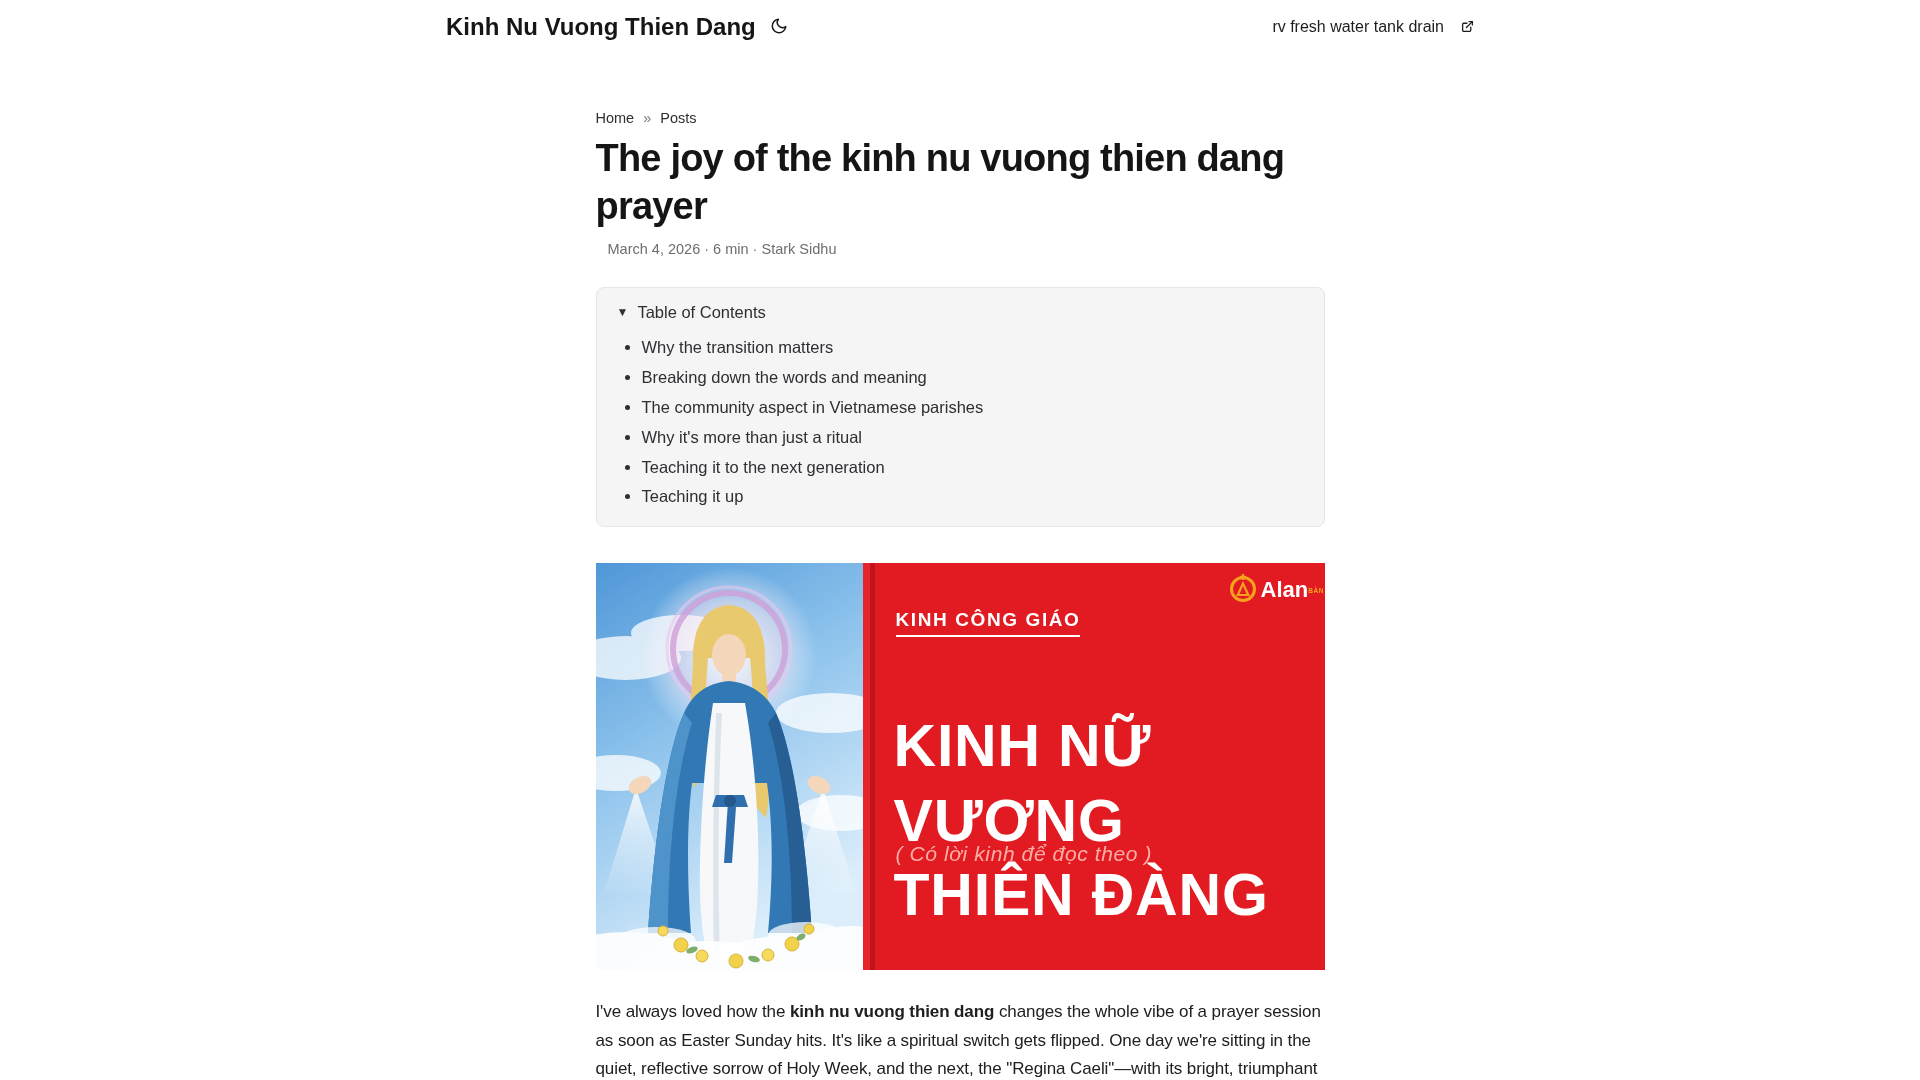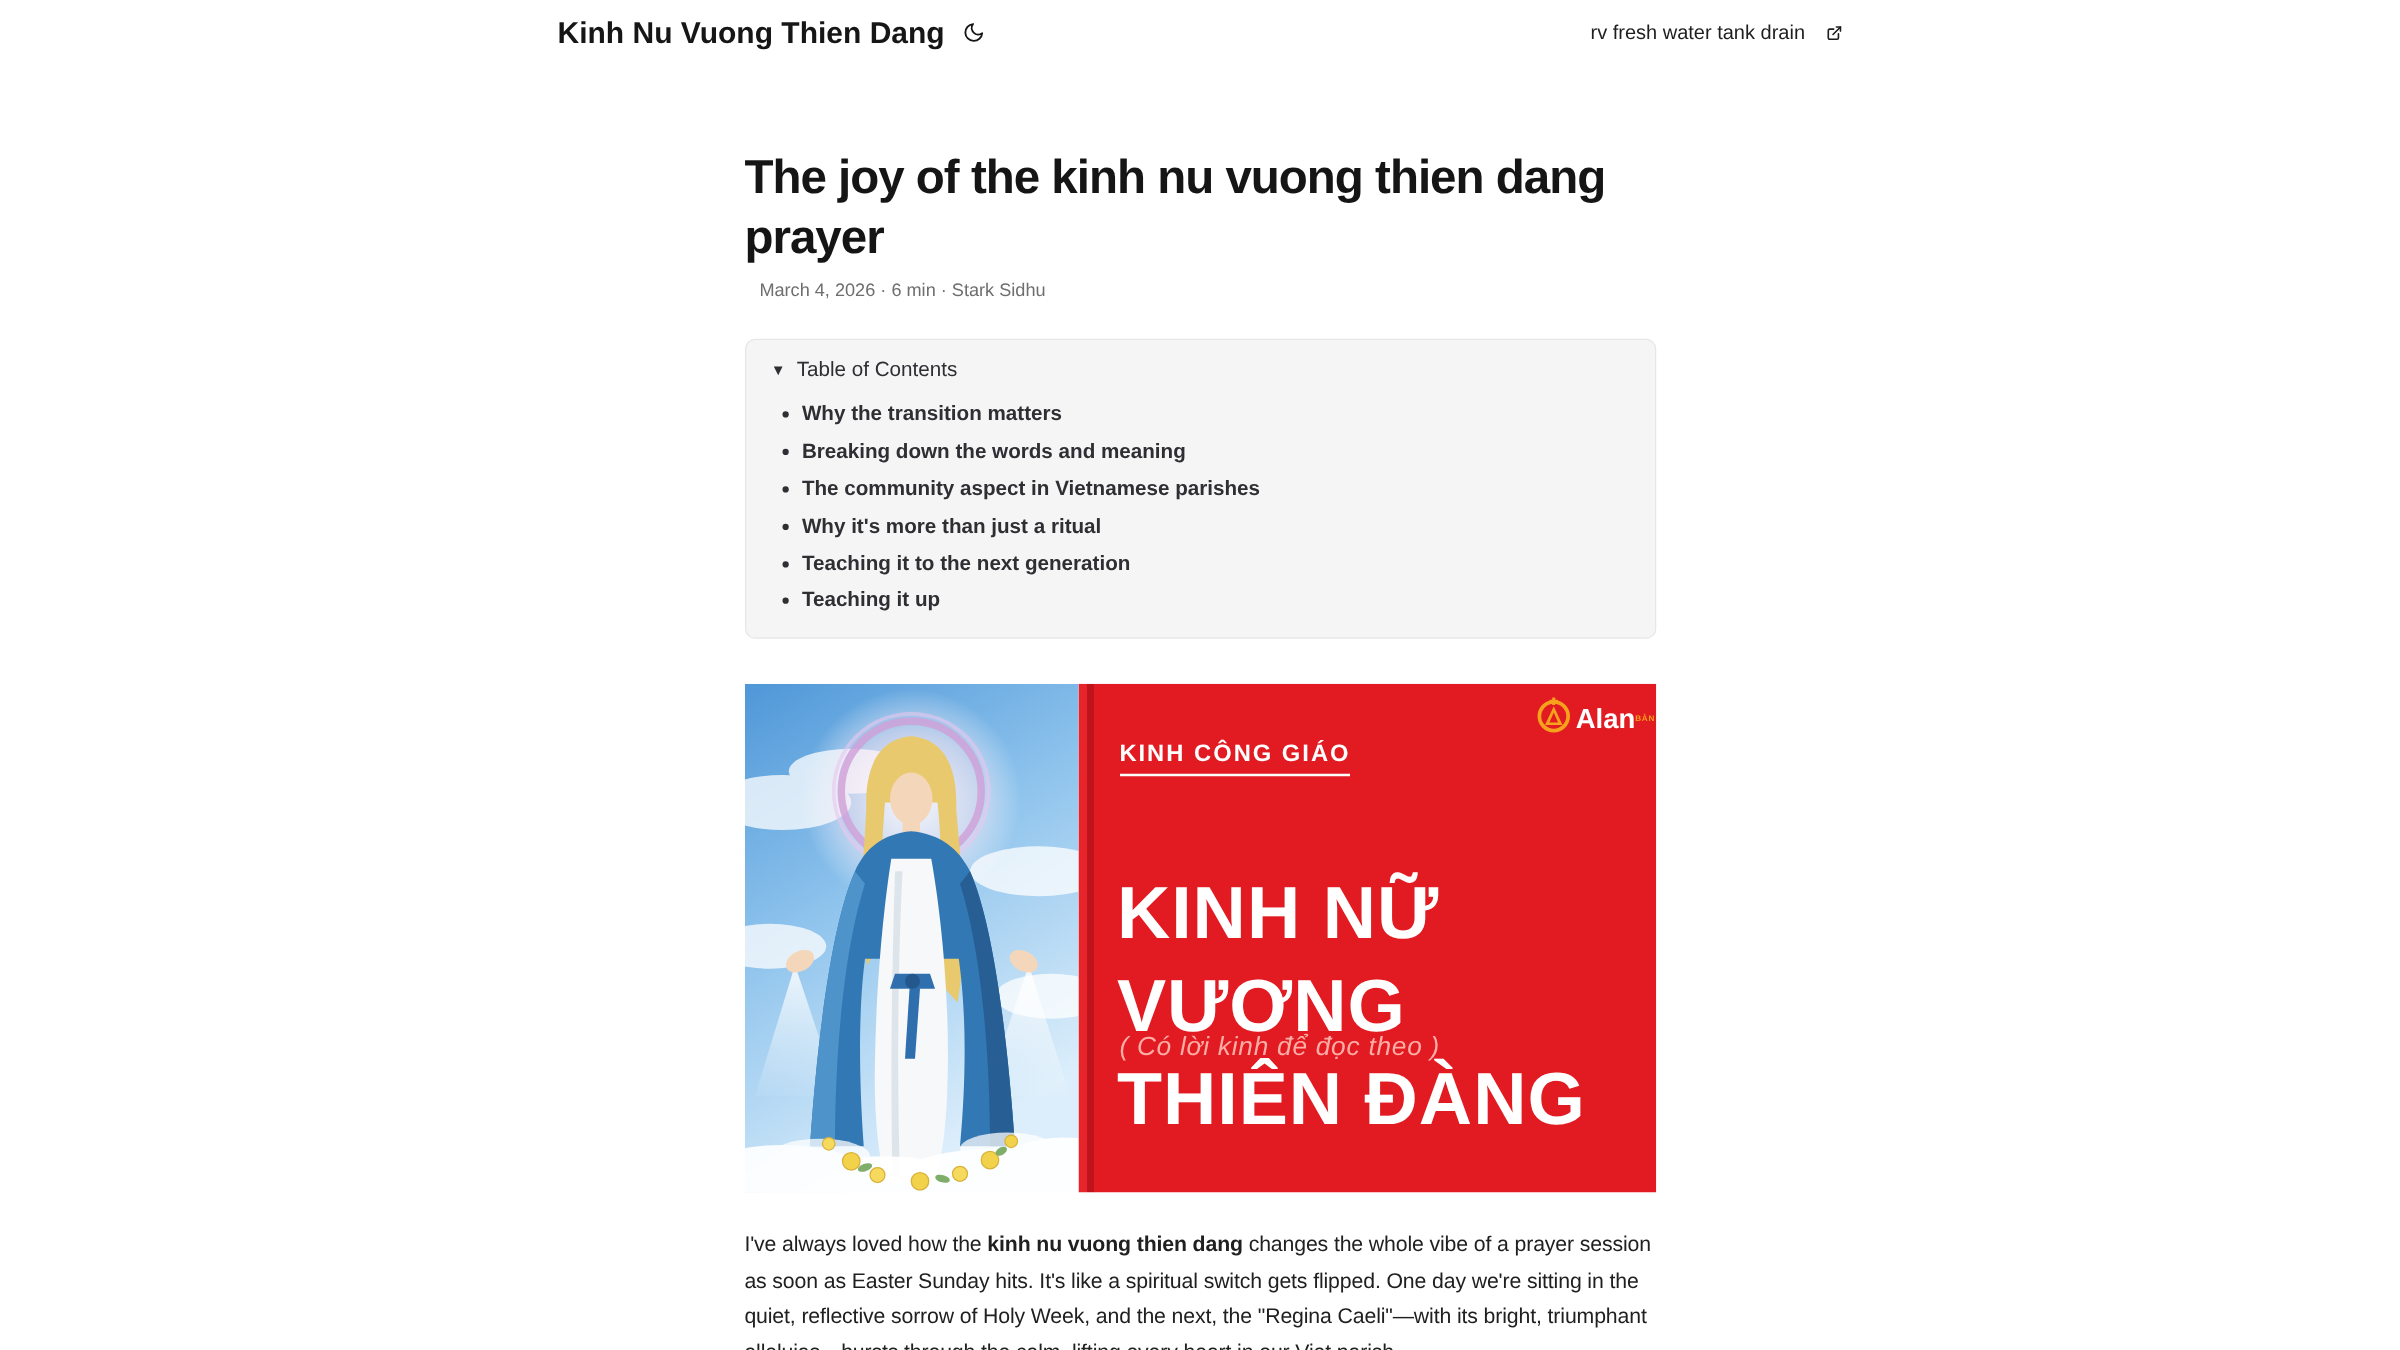--- a/index.html
+++ b/index.html
@@ -32,21 +32,21 @@
   .post-meta { margin-top: 10px; font-size: 14.5px; color: #6e6e6e; margin-left: 12px; }
 
   
   .toc { margin-top: 30px; background: #f5f5f5; border: 1px solid #e6e6e6;
     border-radius: 8px; padding: 15px 20px 10px; }
   .toc summary { list-style: none; cursor: pointer; font-size: 16.5px; color: #2e2e33;
     display: flex; align-items: center; }
   .toc summary::-webkit-details-marker { display: none; }
   .toc .marker { font-size: 12px; margin-right: 9px; color: #2e2e33; }
   .toc ul { margin: 15px 0 8px; padding-left: 25px; }
-  .toc li { font-size: 16.5px; color: #2e2e33; margin: 8.5px 0; line-height: 1.3; font-weight: bold; }
+  .toc li { font-size: 16.5px; color: #2e2e33; margin: 8.5px 0; line-height: 1.3; }
   .toc li a { color: #2e2e33; text-decoration: none; }
   .toc ul ul { list-style: circle; margin: 8.5px 0 8.5px 0; padding-left: 26px; }
 
   
   .post-figure { margin-top: 36px; width: 729px; height: 407px; display: flex;
     overflow: hidden; }
   .fig-left { width: 267px; height: 100%; flex: none; }
   .fig-left svg { display: block; width: 267px; height: 407px; }
   .fig-right { flex: 1; position: relative; color: #ffffff;
     background: linear-gradient(90deg, #e8242b 0px, #e8242b 7px, #bf141b 7px,
@@ -96,20 +96,25 @@
             <line x1="10" y1="14" x2="21" y2="3"></line>
           </svg>
         </span>
       </a>
     </div>
   </nav>
 </header>
 
 <main class="main">
 
+  <div class="breadcrumb">
+    <a href="#">Home</a>
+    <span class="sep">»</span>
+    <a href="#">Posts</a>
+  </div>
 
   <h1 class="post-title">The joy of the kinh nu vuong thien dang prayer</h1>
 
   <div class="post-meta">
     <span>March 4, 2026</span>
     <span>·</span>
     <span>6 min</span>
     <span>·</span>
     <span>Stark Sidhu</span>
   </div>

